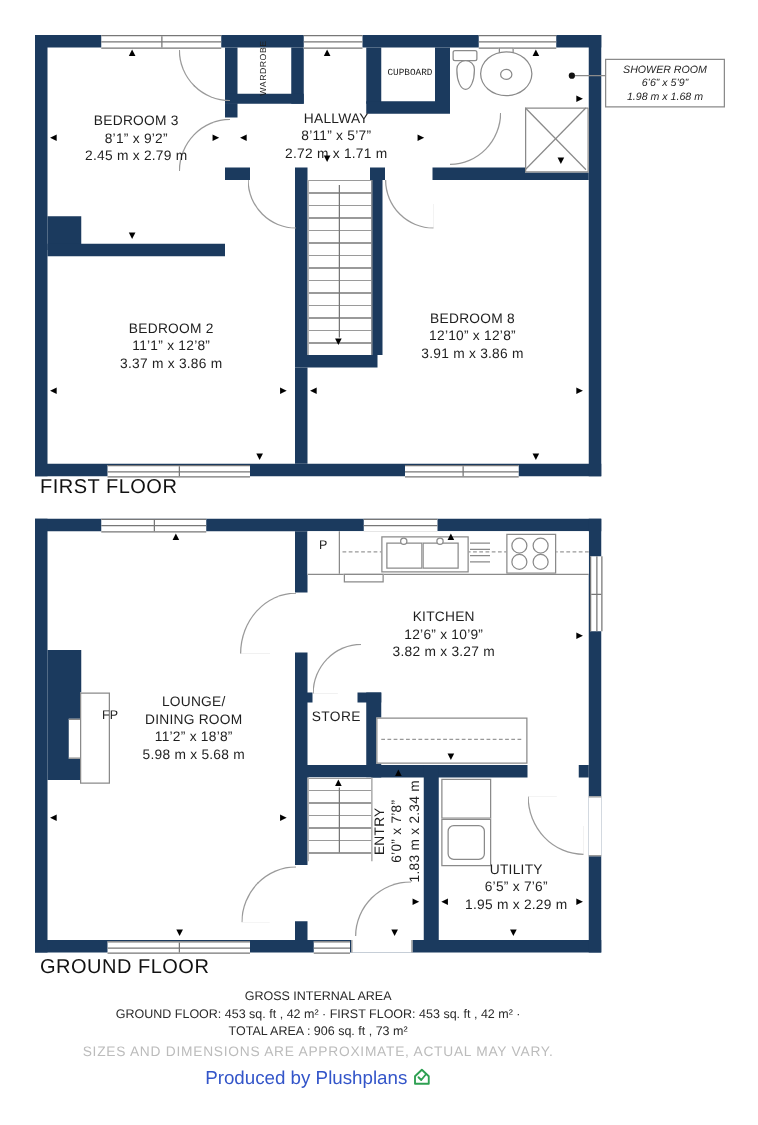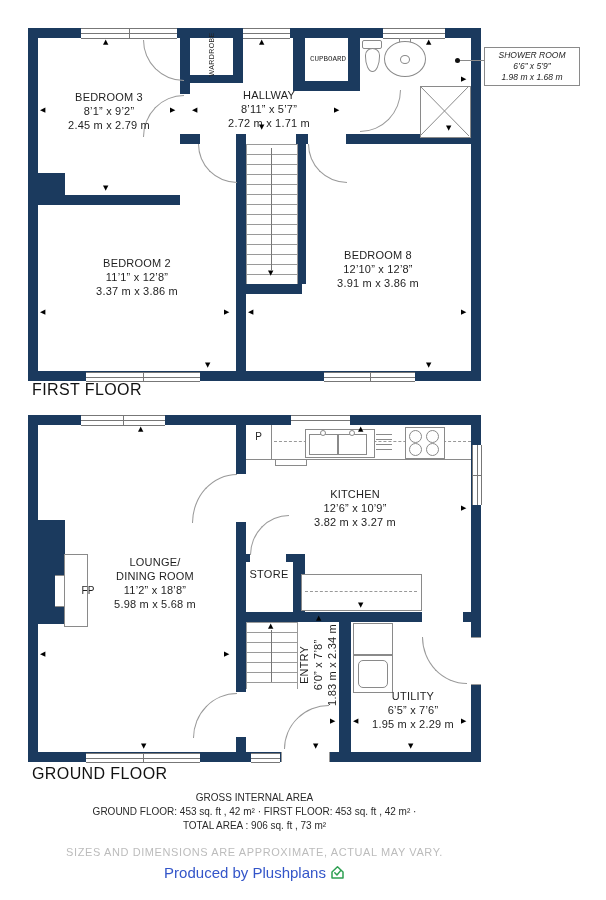--- a/index.html
+++ b/index.html
@@ -23,21 +23,21 @@
   .runner{position:absolute;background:#777;width:1px;}
   .ar{position:absolute;font-size:7px;line-height:7px;color:#000;font-family:"DejaVu Sans",sans-serif;}
   .rlabel{position:absolute;text-align:center;font-size:11px;line-height:14px;letter-spacing:.2px;color:#1f1f1f;}
   .rlabel .rn{white-space:pre-line;}
   .smlabel{position:absolute;text-align:center;color:#1f1f1f;}
   .floor-title{position:absolute;font-size:16px;letter-spacing:.4px;color:#121212;}
   .callout{position:absolute;border:1px solid #8a8a8a;background:#fff;text-align:center;
            font-size:8.5px;line-height:11px;padding:2px 1px;color:#1f1f1f;}
   .footer{position:absolute;left:28px;top:791px;width:453px;text-align:center;}
   .footer .fl{font-size:10px;line-height:14px;color:#2a2a2a;}
-  .footer .disc{font-size:11px;line-height:15px;letter-spacing:.6px;color:#bcbcbc;margin-top:12px;}
+  .footer .disc{font-size:11px;line-height:15px;letter-spacing:.6px;color:#bcbcbc;margin-top:2px;}
   .footer .credit{font-size:15px;line-height:18px;color:#3355C9;margin-top:4px;}
   .credit svg{vertical-align:-2px;margin-left:4px;}
 </style>
 </head>
 <body>
 
 <div class="page">
 
   <div class="plan" style="left:28px;top:28px;width:453px;height:353px;">
 
@@ -242,21 +242,21 @@
     <div class="fx" style="left:325px;top:208px;width:38px;height:30px;"></div>
     <div class="fx" style="left:325px;top:240px;width:38px;height:36px;"></div>
     <div class="fx" style="left:330px;top:245px;width:28px;height:26px;border-radius:5px;"></div>
 
     <div class="stairs" style="left:218px;top:207px;width:50px;height:67px;">
       <div class="runner" style="left:24px;top:8px;height:52px;"></div>
       <div class="ar" style="left:21px;top:1px;">▲</div>
     </div>
 
     <div class="smlabel" style="left:218px;top:16px;width:25px;font-size:10px;">P</div>
-    <div class="smlabel" style="left:48px;top:170px;width:24px;font-size:10px;">FP</div>
+    <div class="smlabel" style="left:48px;top:152px;width:24px;font-size:10px;">FP</div>
     <div class="smlabel" style="left:210px;top:153px;width:62px;font-size:11px;letter-spacing:.3px;">STORE</div>
 
     <div class="rlabel" style="left:47px;top:140px;width:160px;">
       <div class="rn">LOUNGE/
 DINING ROOM</div>
       <div>11’2” x 18’8”</div>
       <div>5.98 m x 5.68 m</div>
     </div>
     <div class="rlabel" style="left:247px;top:72px;width:160px;">
       <div class="rn">KITCHEN</div>

